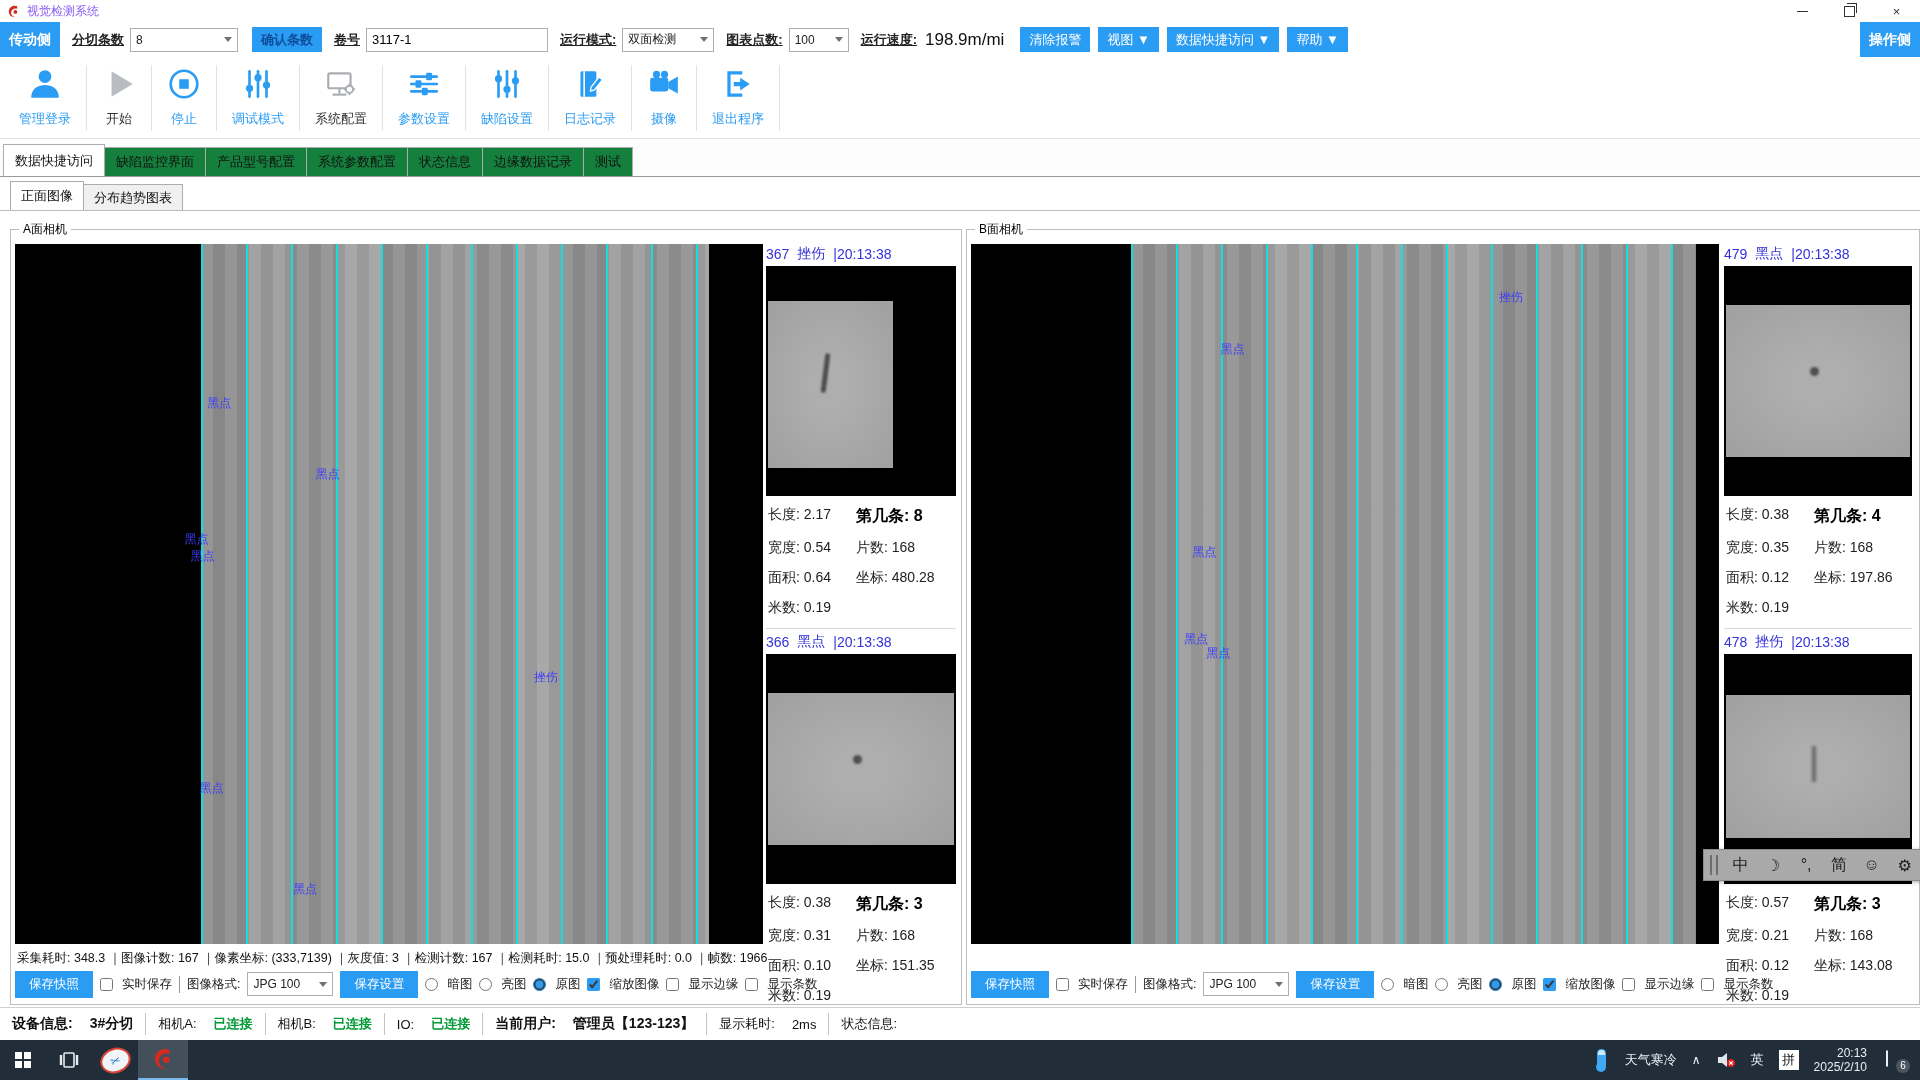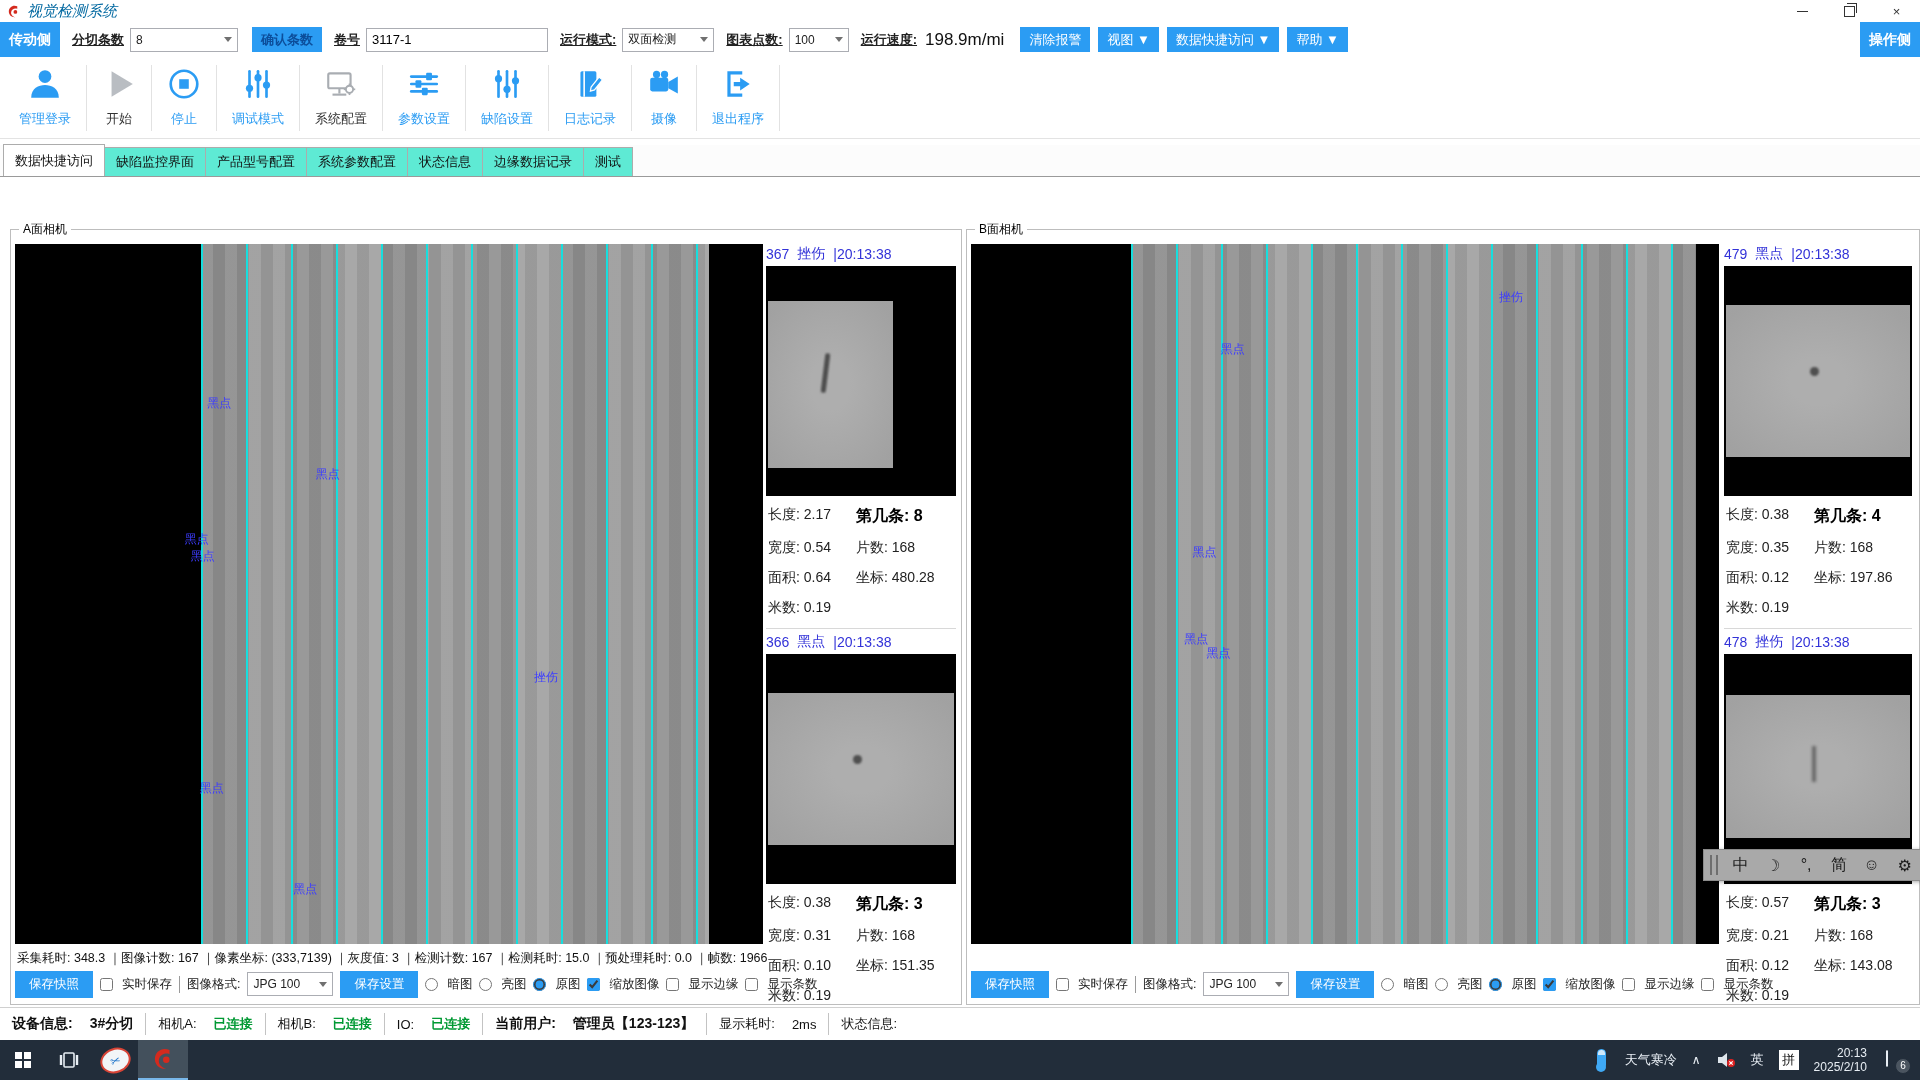--- a/index.html
+++ b/index.html
@@ -2,21 +2,21 @@
 <html><head>
 <meta charset="utf-8">
 <style>
   html,body{margin:0;padding:0;width:1920px;height:1080px;overflow:hidden;
     font-family:"Liberation Sans","DejaVu Sans",sans-serif;background:#f0f0f0;}
   #app{position:absolute;inset:0;background:#fff;}
   
   .titlebar{position:absolute;left:0;top:0;right:0;height:22px;background:#fff;
     border-bottom:1px solid #ececec;display:flex;align-items:center;}
   .t-icon{margin-left:6px;width:15px;height:15px;}
-  .t-title{font-size:15px;color:#0369a1;margin-left:6px;font-style:italic;}
+  .t-title{font-size:12px;color:#8b5cf6;margin-left:6px;}
   .win-controls{margin-left:auto;display:flex;height:100%;}
   .win-btn{width:47px;display:flex;align-items:center;justify-content:center;color:#333;font-size:13px;}
   .glyph-min{width:11px;height:1px;background:#333;display:block;}
   .glyph-restore{width:9px;height:9px;border:1px solid #333;position:relative;display:block;}
   .glyph-restore:before{content:"";position:absolute;left:2px;top:-4px;width:9px;height:9px;border:1px solid #333;border-bottom:none;border-left:none;}
   
   .toolbar{position:absolute;left:0;top:22px;right:0;height:35px;background:#fff;
     border-bottom:1px solid #e6e6e6;display:flex;align-items:center;font-size:13px;color:#222;}
   .side-btn{background:#2b9cf3;color:#fff;height:35px;display:flex;align-items:center;padding:0 9px;font-weight:bold;font-size:14px;flex:none;}
   .tb-label{font-weight:bold;margin:0 6px 0 12px;flex:none;text-decoration:underline;}
@@ -34,21 +34,21 @@
     border-bottom:1px solid #e3e3e3;display:flex;align-items:center;padding-left:4px;}
   .ib-item{display:flex;flex-direction:column;align-items:center;justify-content:center;
     padding:0 15px;height:66px;border-right:1px solid #e2e2e2;cursor:default;}
   .ib-label{font-size:13px;margin-top:5px;white-space:nowrap;}
   .ib-label.blue{color:#2b9cf3;}
   .ib-label.black{color:#333;}
   
   .tabs{position:absolute;left:0;top:145px;right:0;height:31px;display:flex;align-items:flex-end;
     border-bottom:1px solid #9a9a9a;background:#fcfcfc;padding-left:3px;}
   .tab{height:28px;padding:0 11px;display:flex;align-items:center;font-size:13px;color:#111;
-    background:#5eead4;border:1px solid #acacac;border-bottom:none;margin-right:-1px;}
+    background:#15803d;border:1px solid #acacac;border-bottom:none;margin-right:-1px;}
   .tab.active{background:#fff;height:31px;position:relative;z-index:2;}
   .subtabs{position:absolute;left:0;top:182px;right:0;height:28px;display:flex;align-items:flex-end;
     border-bottom:1px solid #bdbdbd;background:#fff;padding-left:10px;}
   .subtab{height:25px;padding:0 10px;display:flex;align-items:center;font-size:13px;color:#111;
     background:#f0f0f0;border:1px solid #acacac;border-bottom:none;margin-right:-1px;}
   .subtab.active{background:#fff;height:28px;position:relative;z-index:2;}
   
   .content{position:absolute;left:0;top:211px;right:0;height:797px;background:#fff;}
   .panel{position:absolute;top:18px;height:774px;border:1px solid #bdbdbd;background:#fff;}
   #panelA{left:10px;width:950px;}
@@ -295,20 +295,24 @@
   <div class="tabs">
       <div class="tab active">数据快捷访问</div>
       <div class="tab">缺陷监控界面</div>
       <div class="tab">产品型号配置</div>
       <div class="tab">系统参数配置</div>
       <div class="tab">状态信息</div>
       <div class="tab">边缘数据记录</div>
       <div class="tab">测试</div>
     </div>
 
+  <div class="subtabs">
+      <div class="subtab active">正面图像</div>
+      <div class="subtab">分布趋势图表</div>
+    </div>
 
   <div class="content">
 
     <div class="panel" id="panelA">
       <span class="legend">A面相机</span>
       <div class="cam">
         <div class="strip stripA"></div>
       <span class="img-label" style="left: 27.3%; top: 22.7%;">黑点</span>
           <span class="img-label" style="left: 41.8%; top: 32.8%;">黑点</span>
           <span class="img-label" style="left: 24.3%; top: 42.2%;">黑点</span>

